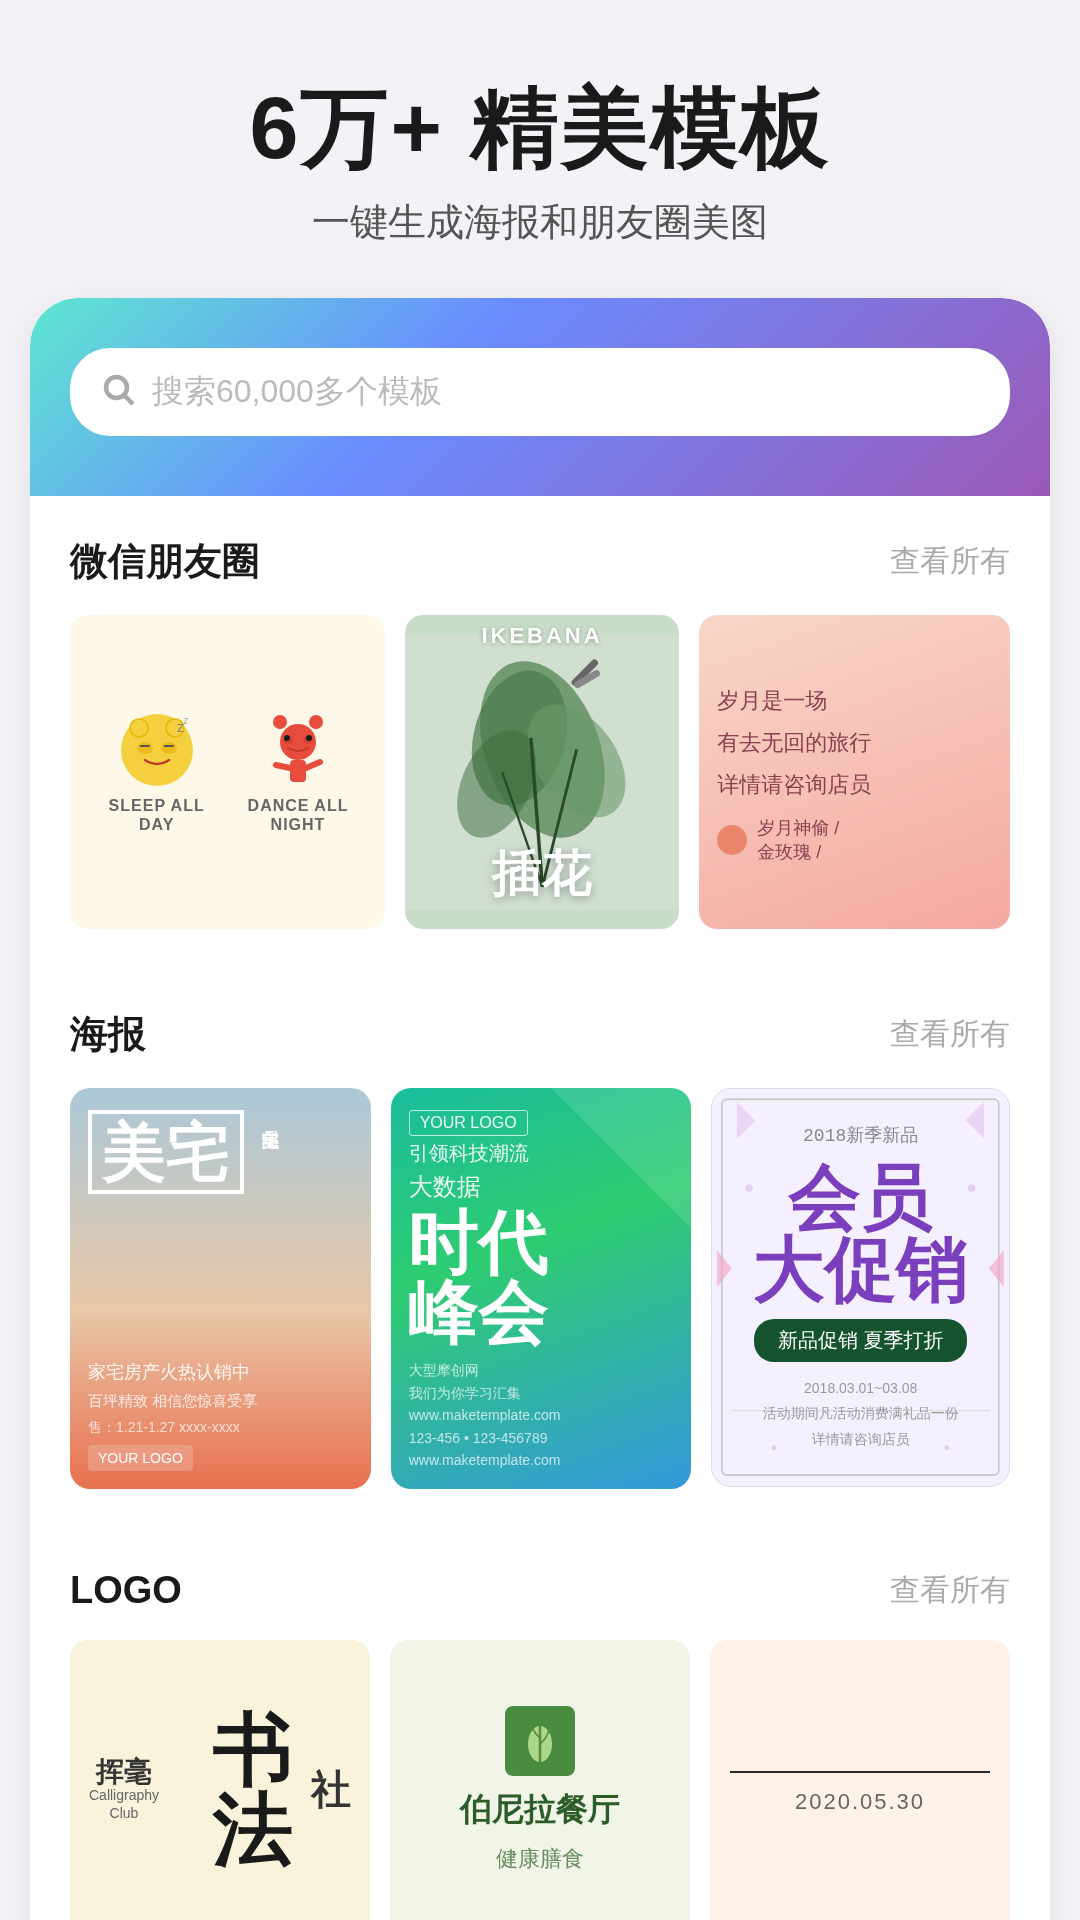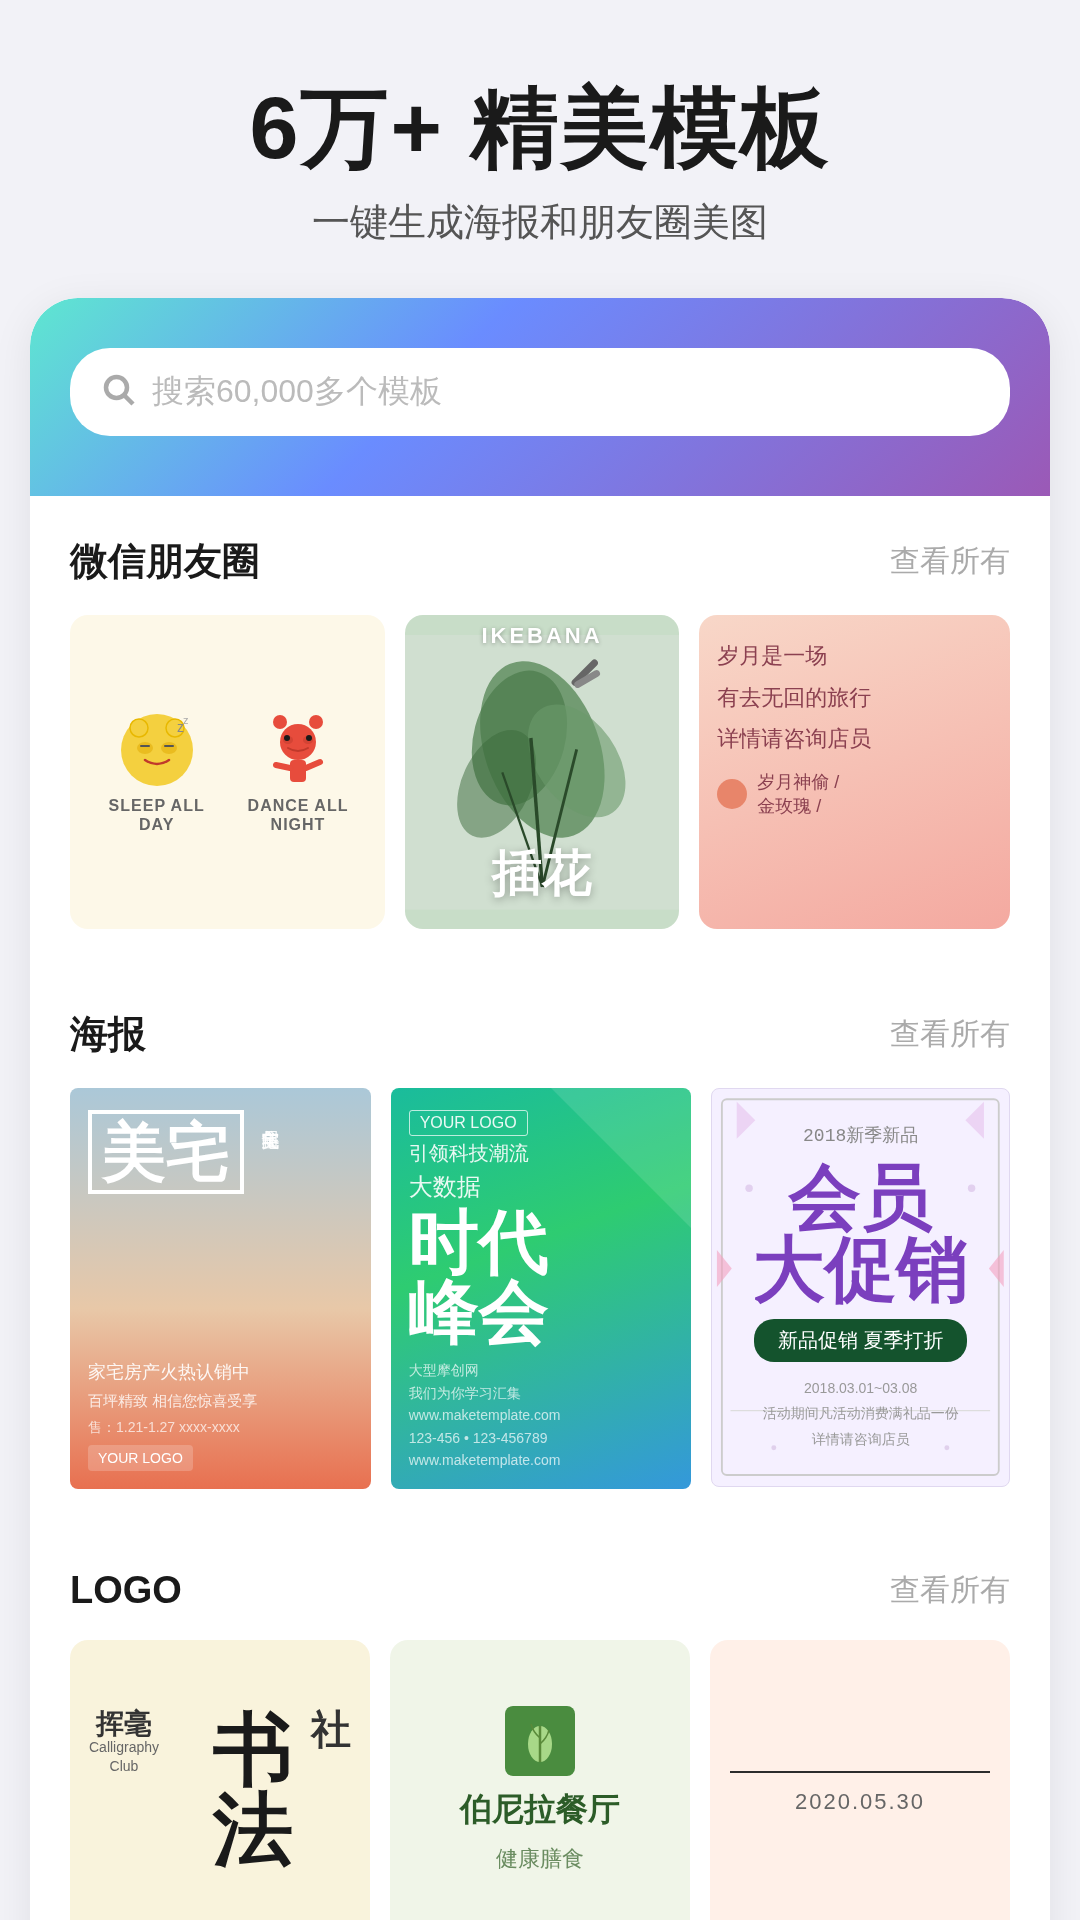--- a/index.html
+++ b/index.html
@@ -135,21 +135,21 @@
       align-items: center;
       justify-content: center;
       padding: 0;
       position: relative;
     }
 
     .wechat-card-3 {
       background: linear-gradient(160deg, #f8d7c8 0%, #f4a9a0 100%);
       display: flex;
       flex-direction: column;
-      justify-content: flex-start;
+      justify-content: center;
       padding: 20px 18px;
     }
 
     
     .logo-card-1 {
       background: #f9f3dc;
       display: flex;
       flex-direction: column;
       align-items: center;
       justify-content: center;
@@ -185,21 +185,21 @@
       gap: 10px;
     }
 
     .poster-row {
       display: flex;
       gap: 20px;
       align-items: flex-start;
     }
     .poster-card {
       flex: 1;
-      border-radius: 8px;
+      border-radius: 20px;
       overflow: hidden;
       aspect-ratio: 3/4;
       position: relative;
     }
 
     
     .search-svg {
       width: 36px;
       height: 36px;
       fill: none;
@@ -392,21 +392,21 @@
     </div>
 
     <div class="section" style="margin-top:30px;">
       <div class="section-header">
         <span class="section-title">LOGO</span>
         <span class="section-more">查看所有</span>
       </div>
       <div class="template-grid">
 
         <div class="template-card logo-card-1" style="background:#f9f3dc;flex-direction:column;gap:8px;">
-          <div style="display:flex;gap:18px;">
+          <div style="display:flex;align-items:center;gap:18px;">
             <div style="display:flex;flex-direction:column;align-items:center;">
               <span style="font-size:28px;font-weight:900;color:#333;font-family:serif;line-height:1;">挥毫</span>
               <div style="font-size:14px;color:#666;text-align:center;line-height:1.3;">
                 <span>Calligraphy</span><br>
                 <span>Club</span>
               </div>
             </div>
             <span style="font-size:80px;font-weight:900;color:#1a1a1a;font-family:serif;line-height:1;margin-left:36px;">书法</span>
             <span style="font-size:40px;font-weight:900;color:#333;font-family:serif;line-height:1;">社</span>
           </div>

